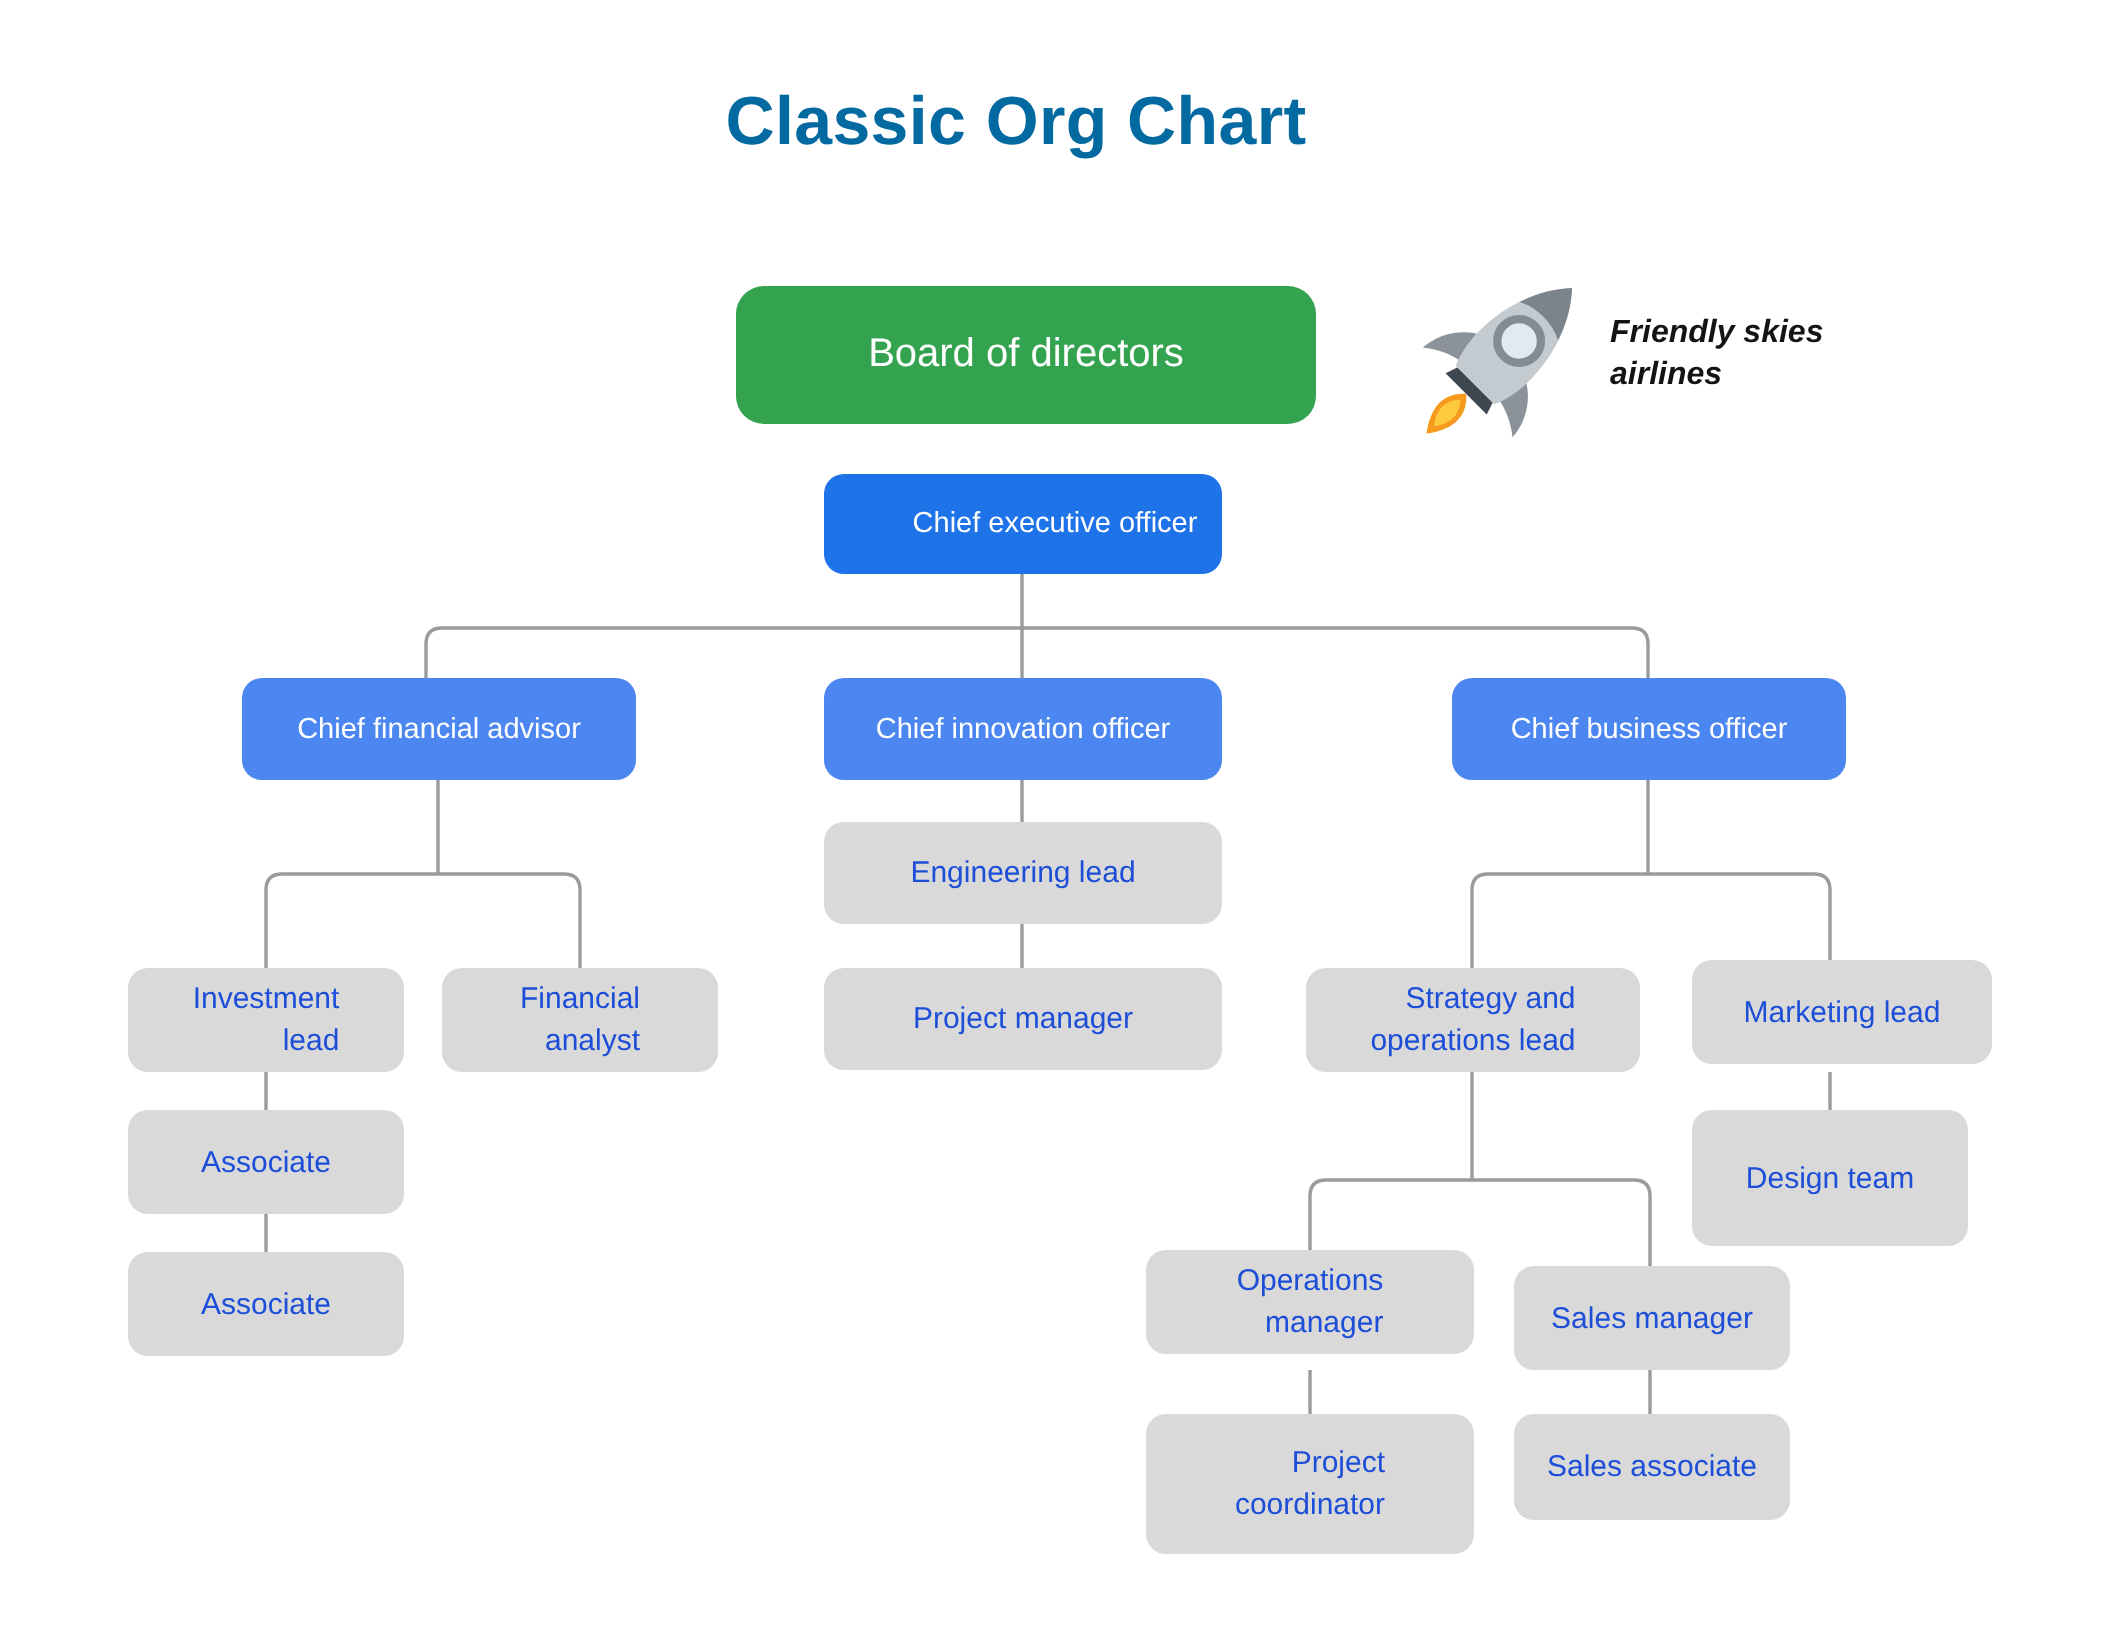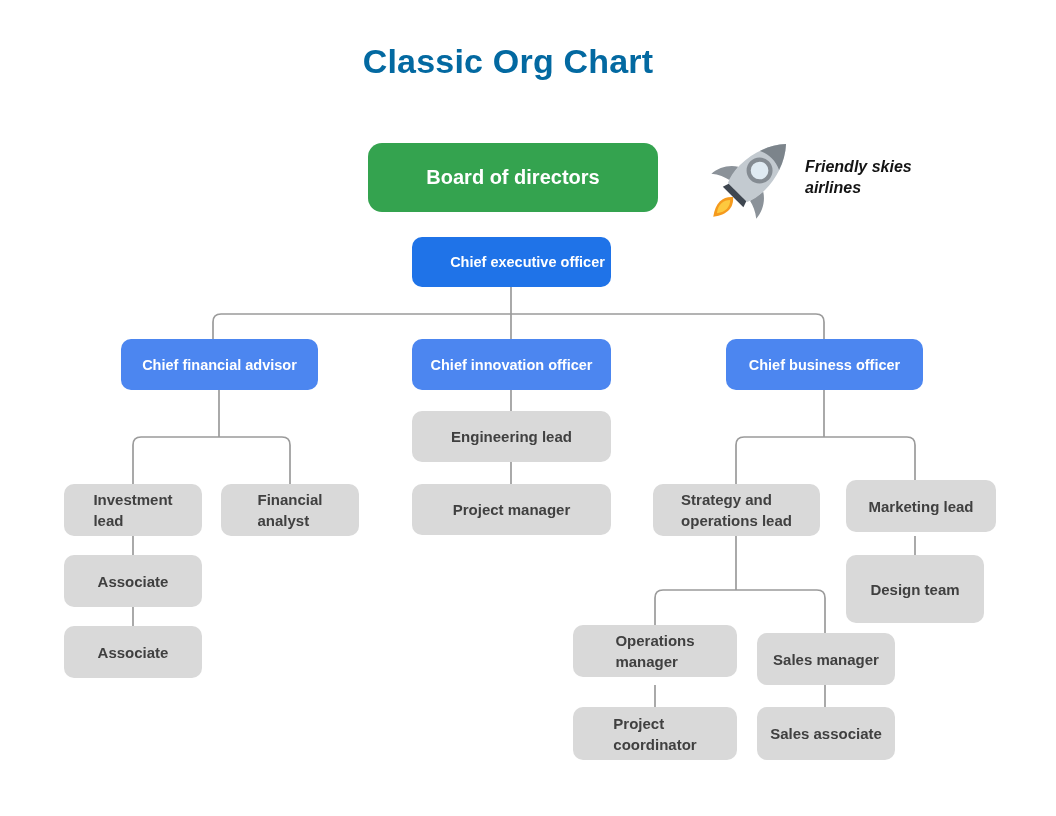--- a/index.html
+++ b/index.html
@@ -35,22 +35,22 @@
   .edge {
     fill: none;
     stroke: var(--connector, #9b9b9b);
     stroke-width: 1.7;
   }
   .node {
     position: absolute;
     display: flex;
     align-items: center;
     justify-content: center;
-    text-align: left;
-    font-weight: bold;
+    text-align: right;
+    font-weight: normal;
     border-radius: 10px;
     white-space: pre-line;
     box-sizing: border-box;
     cursor: default;
   }
   .board {
     background: var(--board-green, #34a34f);
     color: #ffffff;
     font-size: 20px;
     border-radius: 14px;
@@ -61,21 +61,21 @@
     font-size: 14.5px;
     padding-left: 32px;
   }
   .chief {
     background: var(--chief-blue, #4c86f0);
     color: #ffffff;
     font-size: 14.5px;
   }
   .member {
     background: var(--member-gray, #d9d9d9);
-    color: #404040;
+    color: #1d4ed8;
     font-size: 15px;
     line-height: 21px;
   }
   .logo {
     position: absolute;
     left: 698px;
     top: 118px;
     width: 240px;
     height: 120px;
   }
@@ -159,17 +159,17 @@
   <div class="node member" style="left:64px;top:626px;width:138px;height:52px">Associate</div>
 
   <div class="node member" style="left:653px;top:484px;width:167px;height:52px">Strategy and
 operations lead</div>
   <div class="node member" style="left:846px;top:480px;width:150px;height:52px">Marketing lead</div>
   <div class="node member" style="left:846px;top:555px;width:138px;height:68px">Design team</div>
 
   <div class="node member" style="left:573px;top:625px;width:164px;height:52px">Operations
 manager</div>
   <div class="node member" style="left:757px;top:633px;width:138px;height:52px">Sales manager</div>
-  <div class="node member" style="left:573px;top:707px;width:164px;height:53px">Project
+  <div class="node member" style="left:573px;top:707px;width:164px;height:70px">Project
 coordinator</div>
   <div class="node member" style="left:757px;top:707px;width:138px;height:53px">Sales associate</div>
 
 </div>
 
 </body></html>

